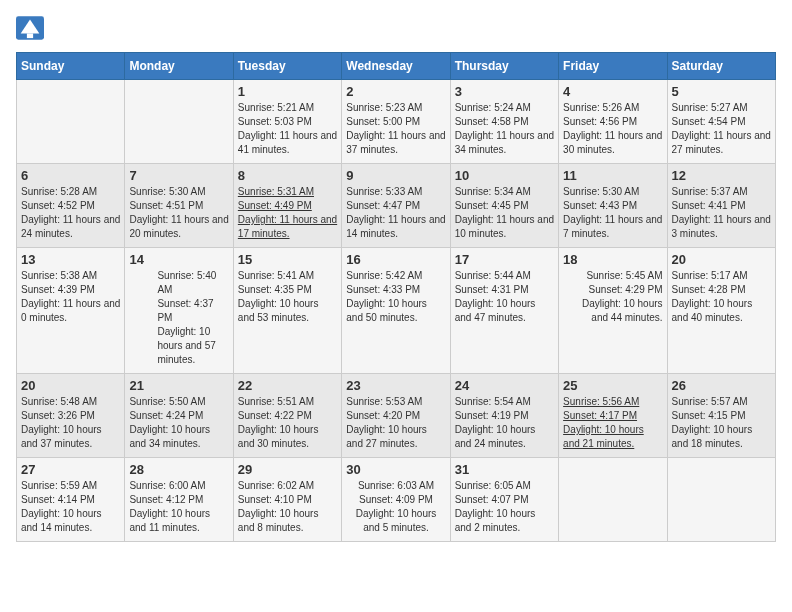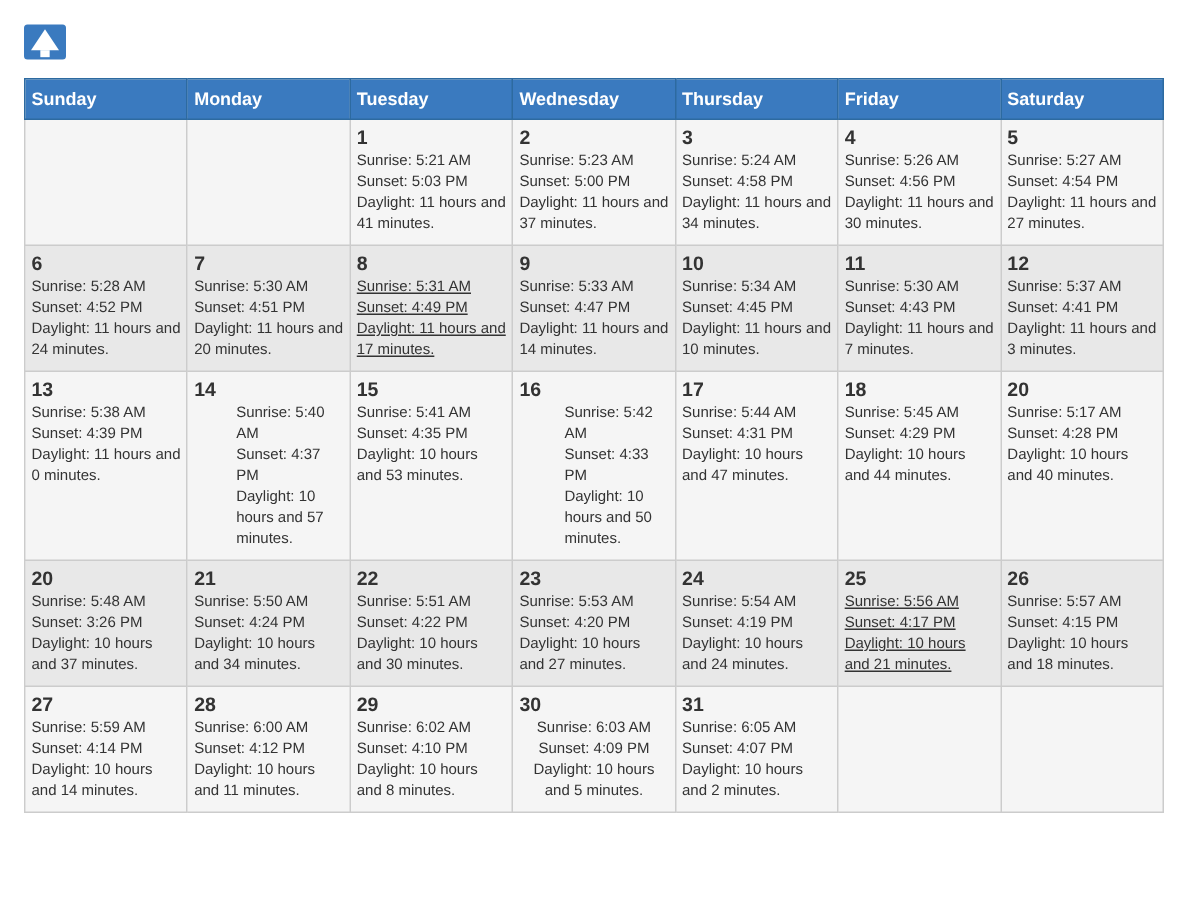--- a/index.html
+++ b/index.html
@@ -213,33 +213,33 @@
 Daylight: 10 hours and 57 minutes.</div>
         </td>
         <td>
           <span class="day-number">15</span>
           <div class="day-info" style="white-space: pre-line;">Sunrise: 5:41 AM
 Sunset: 4:35 PM
 Daylight: 10 hours and 53 minutes.</div>
         </td>
         <td>
           <span class="day-number">16</span>
-          <div class="day-info" style="white-space: pre-line; margin-left: 30px;">Sunrise: 5:42 AM
+          <div class="day-info" style="white-space: pre-line;">Sunrise: 5:42 AM
 Sunset: 4:33 PM
 Daylight: 10 hours and 50 minutes.</div>
         </td>
         <td>
           <span class="day-number">17</span>
           <div class="day-info" style="white-space: pre-line;">Sunrise: 5:44 AM
 Sunset: 4:31 PM
 Daylight: 10 hours and 47 minutes.</div>
         </td>
         <td>
           <span class="day-number">18</span>
-          <div class="day-info" style="white-space: pre-line;">Sunrise: 5:45 AM
+          <div class="day-info" style="white-space: pre-line; text-align: right;">Sunrise: 5:45 AM
 Sunset: 4:29 PM
 Daylight: 10 hours and 44 minutes.</div>
         </td>
         <td>
           <span class="day-number">20</span>
           <div class="day-info" style="white-space: pre-line;">Sunrise: 5:17 AM
 Sunset: 4:28 PM
 Daylight: 10 hours and 40 minutes.</div>
         </td>
       </tr>

